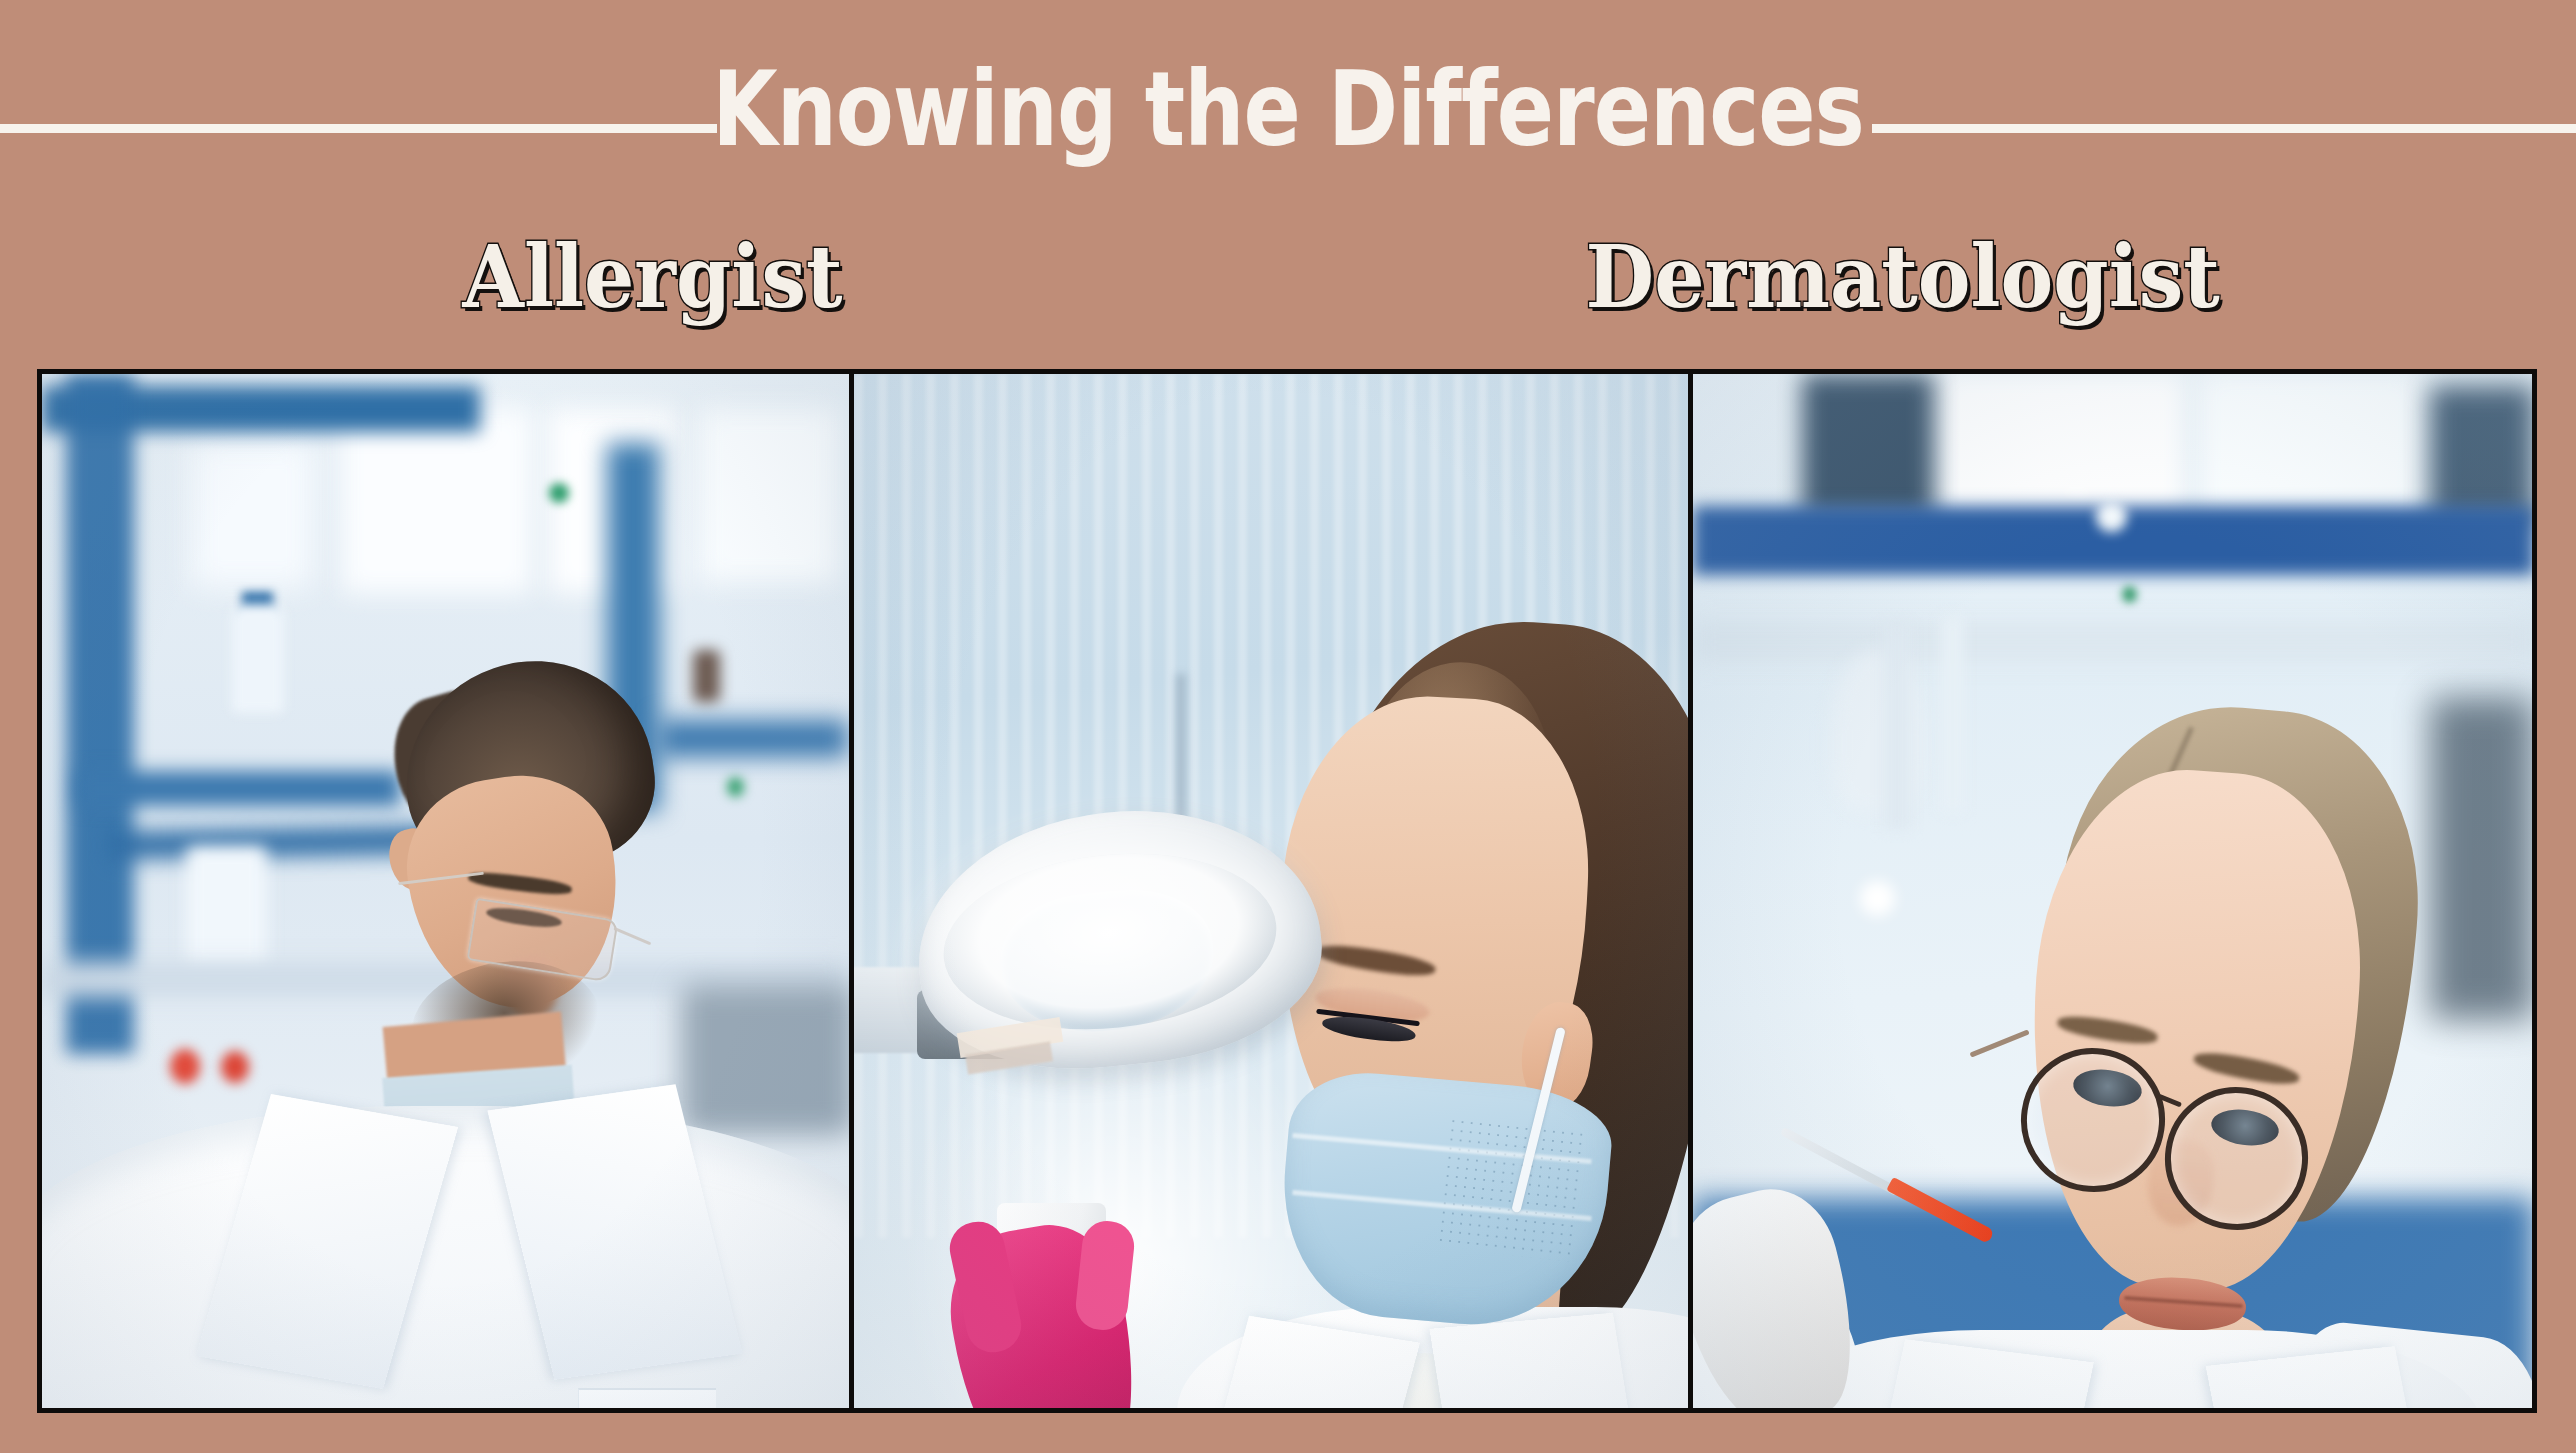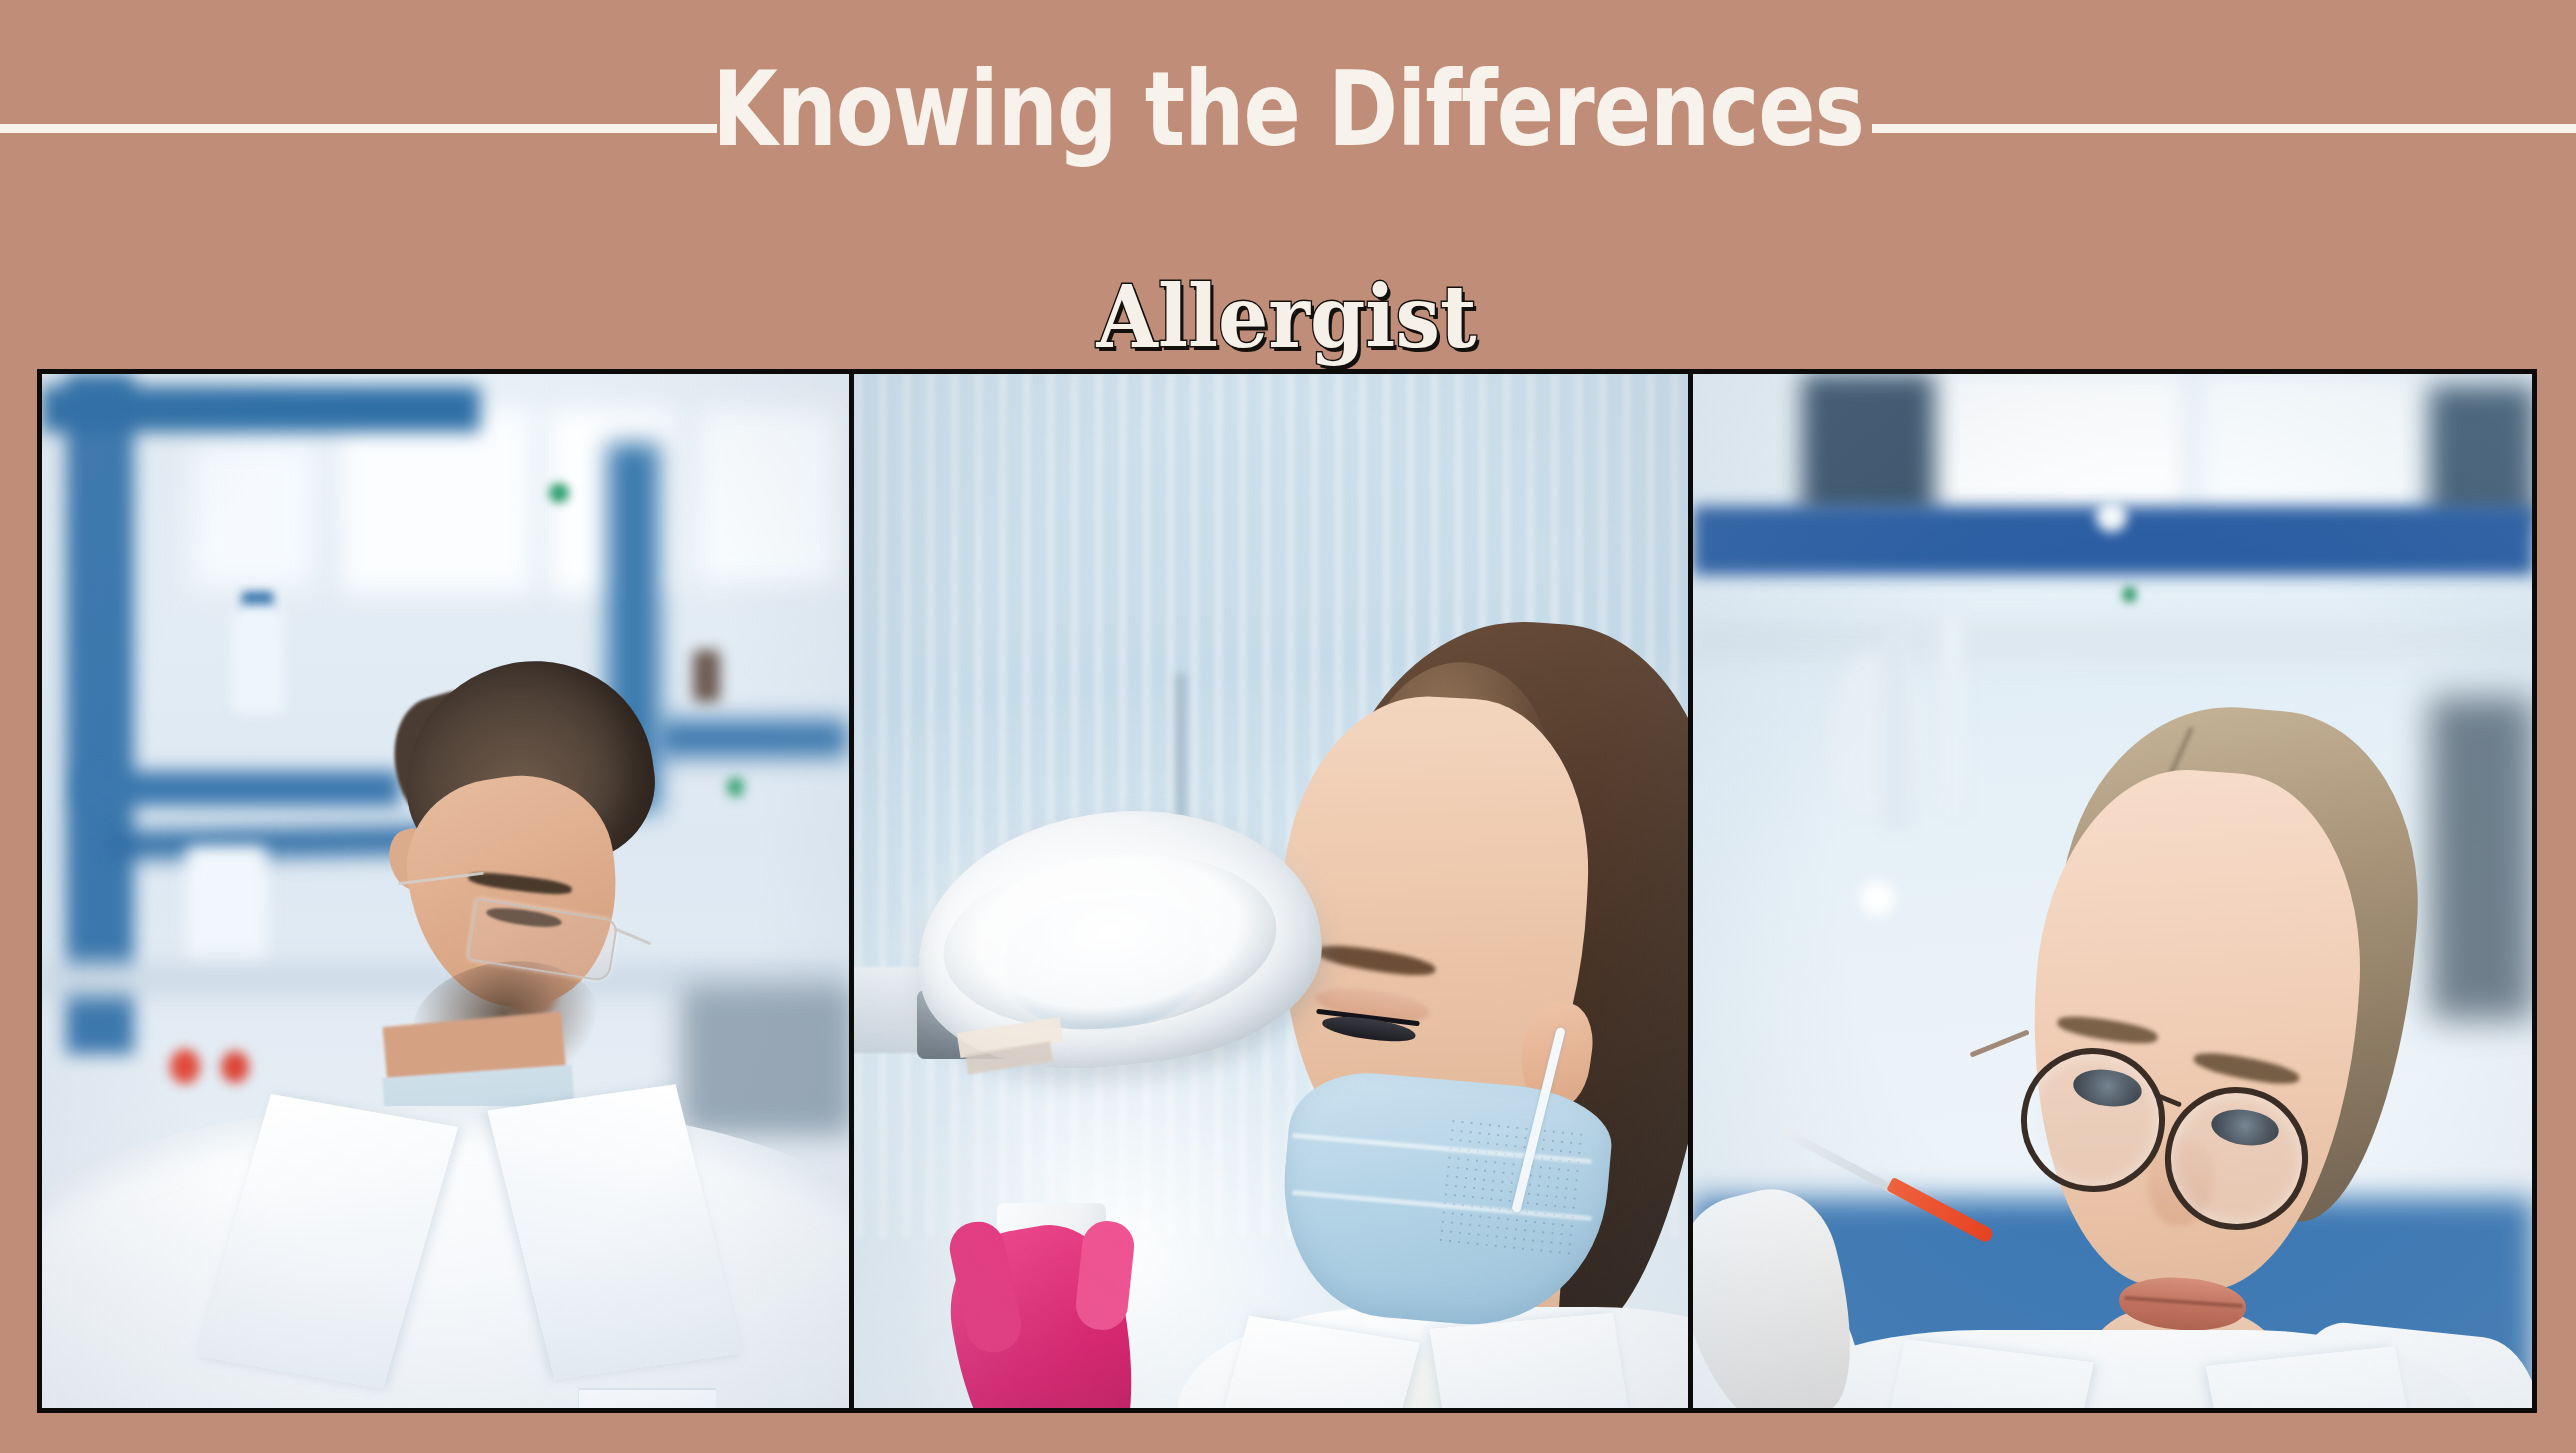--- a/index.html
+++ b/index.html
@@ -55,21 +55,21 @@
     left: 37px;
     top: 190px;
     width: 2500px;
     height: 173px;
     display: flex;
   }
 
   .label-cell {
     flex: 1 1 0;
     display: flex;
-    align-items: flex-end;
+    align-items: center;
     justify-content: center;
     position: relative;
   }
   .label-cell.c1 { flex: 1415 1 0; }
   .label-cell.c2 { flex: 1460 1 0; }
   .label-cell.c3 { flex: 1465 1 0; }
 
   .label-text {
     font-family: "DejaVu Serif", serif;
     font-weight: bold;
@@ -644,20 +644,23 @@
 <div class="header">
   <div class="rule rule-left"></div>
   <div class="rule rule-right"></div>
   <div class="main-title">Knowing the Differences</div>
 </div>
 
 <div class="label-row">
   <div class="label-cell c1">
     <span class="label-text">Allergist</span>
   </div>
+  <div class="label-cell c2">
+    <span class="label-text">Dermatologist</span>
+  </div>
 </div>
 
 <div class="panels">
 
   <div class="panel p1">
     <div class="scene">
       <div class="bg"></div>
       <div class="win1 "></div>
         <div class="win2"></div>
         <div class="win3"></div>

